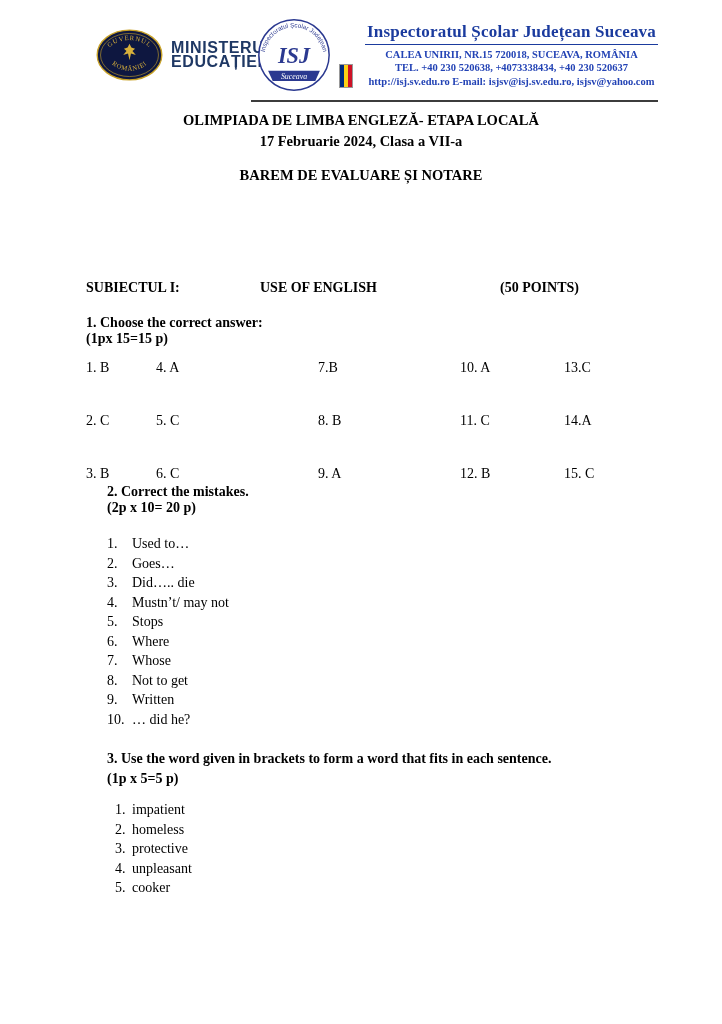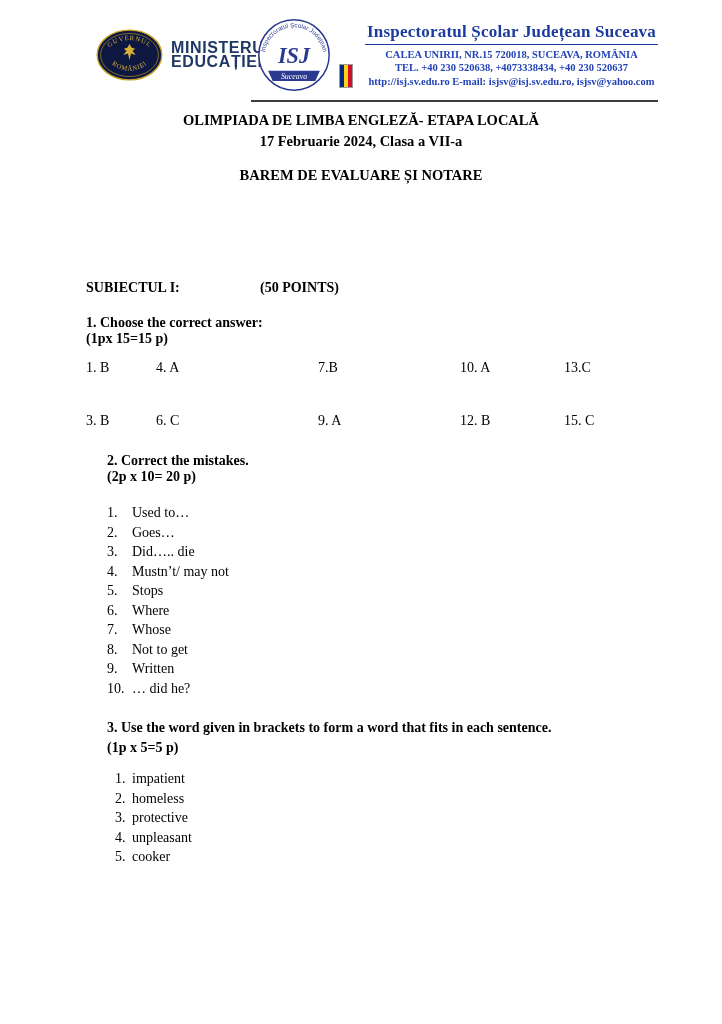--- a/index.html
+++ b/index.html
@@ -60,21 +60,21 @@
   .pts-2 { width:114px; }
 
   .answer-grid { margin-top:10px; }
   .answer-row {
     display:grid;
     grid-template-columns:70px 162px 142px 104px 1fr;
     line-height:21px; margin-bottom:32px;
   }
   .answer-row:last-child { margin-bottom:0; }
 
-  .section-2 { margin-top:22px; padding-left:21px; }
+  .section-2 { padding-left:21px; }
   .mistake-list { margin-top:18px; }
   .li { display:flex; line-height:19.5px; }
   .li .num { width:25px; flex:none; }
 
   .section-3 { margin-top:20px; padding-left:21px; }
   .sec3-head { font-weight:bold; line-height:19.5px; }
   .word-list { margin-top:12px; padding-left:8px; }
   .word-list .num { width:17px; flex:none; }
 </style>
 </head>
@@ -138,37 +138,45 @@
   <div class="doc-titles">
     <div class="t1">OLIMPIADA DE LIMBA ENGLEZĂ- ETAPA LOCALĂ</div>
     <div class="t2">17 Februarie 2024, Clasa a VII-a</div>
     <div class="t3">BAREM DE EVALUARE ȘI NOTARE</div>
   </div>
 
   <div class="content">
 
     <div class="subject-row">
       <span class="s-label">SUBIECTUL I:</span>
+      <span class="s-name">USE OF ENGLISH</span>
       <span class="s-pts">(50 POINTS)</span>
     </div>
 
     <div class="sec-head sec1-head">
       <span class="lead">1. Choose the correct answer:</span>
       <span class="pts-1">(1px 15=15 p)</span>
     </div>
 
     <div class="answer-grid">
       <div class="answer-row">
         <span>1. B</span>
         <span>4. A</span>
         <span>7.B</span>
         <span>10. A</span>
         <span>13.C</span>
       </div>
       <div class="answer-row">
+        <span>2. C</span>
+        <span>5. C</span>
+        <span>8. B</span>
+        <span>11. C</span>
+        <span>14.A</span>
+      </div>
+      <div class="answer-row">
         <span>3. B</span>
         <span>6. C</span>
         <span>9. A</span>
         <span>12. B</span>
         <span>15. C</span>
       </div>
     </div>
 
     <div class="section-2">
       <div class="sec-head">

